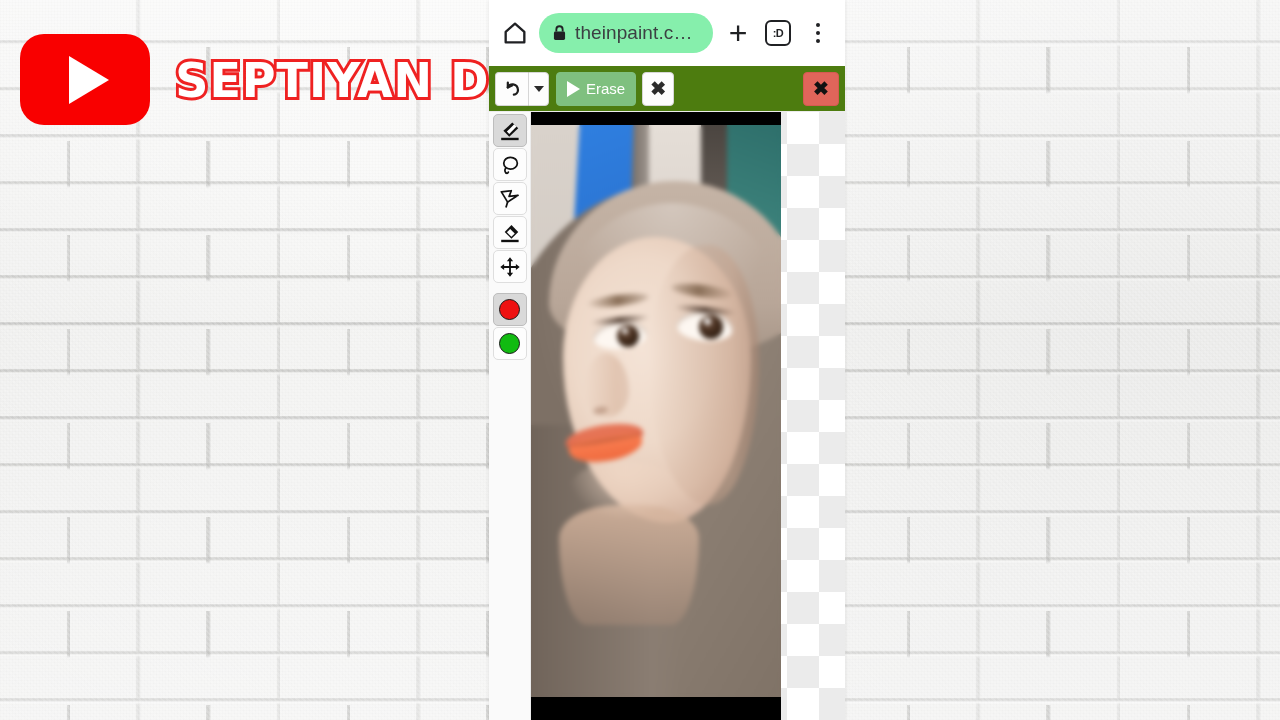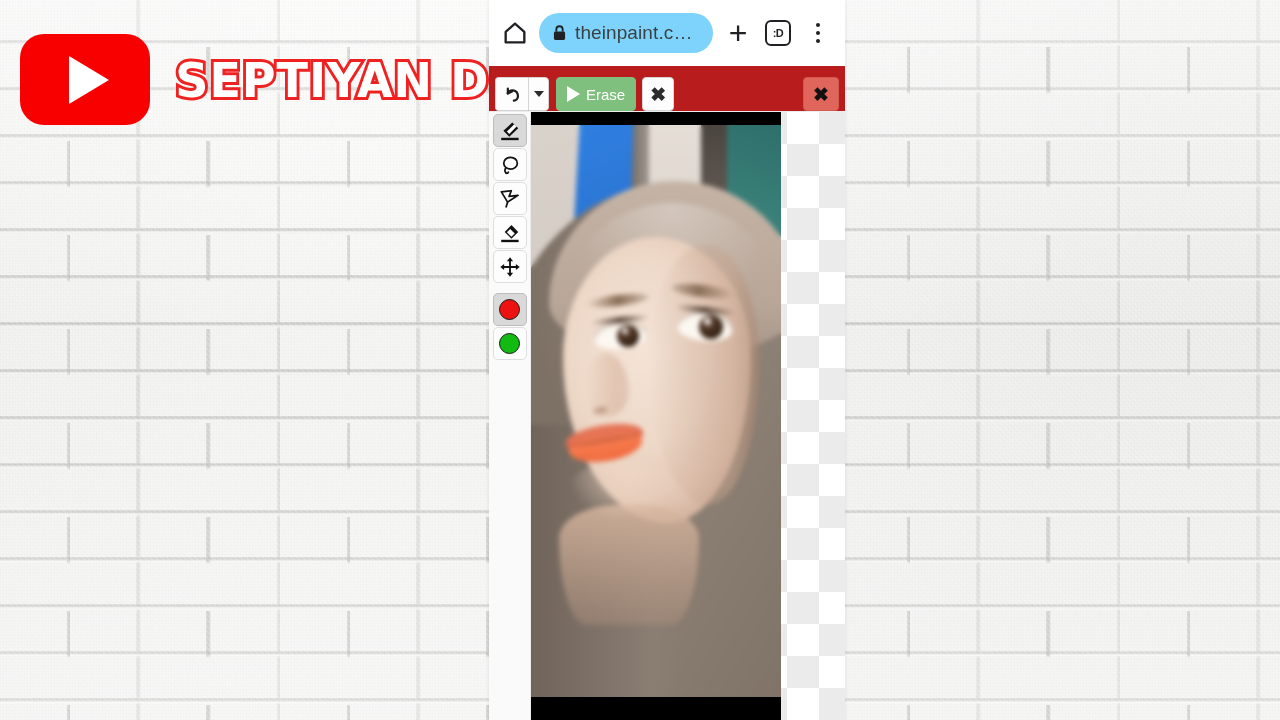--- a/index.html
+++ b/index.html
@@ -90,41 +90,41 @@
     box-shadow:0 0 4px rgba(0,0,0,.10);
   }
 
   
   #browser-bar {
     height:66px; background:#ffffff; display:flex; align-items:center;
     padding:0 12px; gap:10px;
   }
   .home-ico { width:28px; height:28px; flex:0 0 auto; }
   #omnibox {
-    flex:1 1 auto; height:40px; background:#7dd3fc; border-radius:20px;
+    flex:1 1 auto; height:40px; background:#86efac; border-radius:20px;
     display:flex; align-items:center; padding:0 14px; gap:9px; min-width:0;
   }
   .lock-ico { width:13px; height:16px; flex:0 0 auto; }
   #omnibox .url {
     font-size:19px; color:#3c4043; white-space:nowrap; overflow:hidden;
     text-overflow:ellipsis; letter-spacing:.1px;
   }
   .chrome-btn { width:30px; height:30px; flex:0 0 auto; display:flex; align-items:center; justify-content:center; }
   #plus-btn { font-size:32px; color:#202124; line-height:1; font-weight:300; }
   #tabcount {
     width:26px; height:26px; border:2.5px solid #202124; border-radius:6px;
     display:flex; align-items:center; justify-content:center;
     font-size:11px; font-weight:bold; color:#202124; letter-spacing:-.5px;
   }
   #menu-btn { display:flex; flex-direction:column; gap:3.5px; align-items:center; }
   #menu-btn i { width:4.5px; height:4.5px; border-radius:50%; background:#202124; display:block; }
 
   
   #app-toolbar {
-    height:46px; background:#b91c1c; display:flex; align-items:flex-end;
+    height:46px; background:#4d7c0f; display:flex; align-items:center;
     padding:0 6px; gap:0; border-bottom:1px solid #ececec;
   }
   .tb-group { display:flex; align-items:center; }
   .tb-btn {
     height:34px; background:#fdfdfd; border:1px solid #d6d6d6;
     display:flex; align-items:center; justify-content:center;
     font-size:15px; color:#2b2b2b; cursor:pointer;
   }
   #undo-btn   { width:33px; border-radius:4px 0 0 4px; border-right:none; }
   #undo-menu  { width:21px; border-radius:0 4px 4px 0; }

